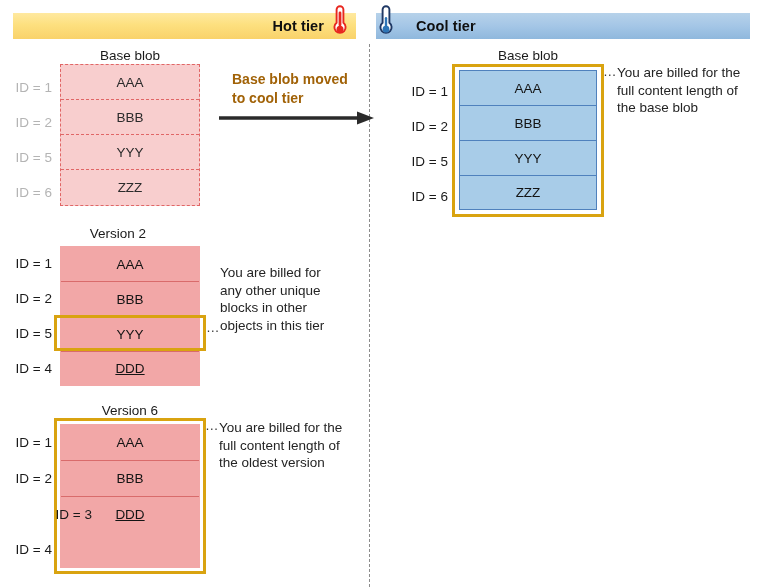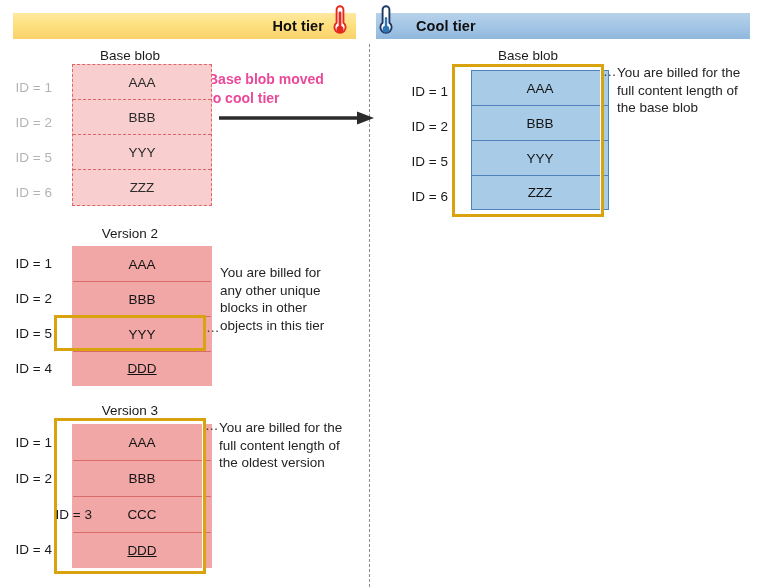--- a/index.html
+++ b/index.html
@@ -77,21 +77,20 @@
     position: absolute;
     font-size: 13.5px;
     color: #1a1a1a;
     white-space: nowrap;
     text-align: center;
   }
 
   .blob-table {
     position: absolute;
     box-sizing: border-box;
-    margin-left: 12px;
   }
   .blob-row {
     box-sizing: border-box;
     display: flex;
     align-items: center;
     justify-content: center;
     font-size: 13.5px;
     color: #141414;
   }
 
@@ -161,26 +160,26 @@
   .callout-dots {
     position: absolute;
     font-size: 13.5px;
     color: #3a3a3a;
     letter-spacing: 0.5px;
   }
 
   
   #transition-label {
     position: absolute;
-    left: 208px;
+    left: 232px;
     top: 70px;
     font-size: 14px;
     font-weight: bold;
     line-height: 18.5px;
-    color: #ec4899;
+    color: #a16207;
     white-space: pre-line;
   }
   #transition-arrow {
     position: absolute;
     left: 219px;
     top: 111px;
     width: 155px;
     height: 14px;
   }
 </style>
@@ -230,21 +229,21 @@
     <div class="blob-row" style="height:34px;">ZZZ</div>
   </div>
 
   <div class="id-label dim" style="left:0px; top:80px; width:52px;">ID = 1</div>
   <div class="id-label dim" style="left:0px; top:115px; width:52px;">ID = 2</div>
   <div class="id-label dim" style="left:0px; top:150px; width:52px;">ID = 5</div>
   <div class="id-label dim" style="left:0px; top:185px; width:52px;">ID = 6</div>
 </div>
 
 <div class="blob-group">
-  <div class="blob-title" style="left:60px; top:226px; width:140px;text-align:center;">Version 2</div>
+  <div class="blob-title" style="left:48px; top:226px; width:140px;text-align:center;">Version 2</div>
 
   <div class="blob-table tbl-version" style="left:60px; top:246px; width:140px; height:140px;">
     <div class="blob-row" style="height:35px;">AAA</div>
     <div class="blob-row" style="height:35px;">BBB</div>
     <div class="blob-row" style="height:35px;">YYY</div>
     <div class="blob-row" style="height:33px;">DDD</div>
   </div>
 
   <div class="gold-frame" style="left:54px; top:315px; width:152px; height:36px;"></div>
 
@@ -254,26 +253,25 @@
   <div class="id-label dark" style="left:0px; top:361px; width:52px;">ID = 4</div>
 
   <div class="callout-dots" style="left:206px; top:320px;">…</div>
   <div class="callout" style="left:220px; top:264px; width:135px; white-space:pre-line;">You are billed for
 any other unique
 blocks in other
 objects in this tier</div>
 </div>
 
 <div class="blob-group">
-  <div class="blob-title" style="left:60px; top:403px; width:140px;">Version 3</div>
+  <div class="blob-title" style="left:60px; top:403px; width:140px;">Version 6</div>
 
   <div class="blob-table tbl-version" style="left:60px; top:424px; width:140px; height:144px;">
     <div class="blob-row" style="height:36px;">AAA</div>
     <div class="blob-row" style="height:36px;">BBB</div>
-    <div class="blob-row" style="height:36px;">CCC</div>
     <div class="blob-row" style="height:34px;">DDD</div>
   </div>
 
   <div class="gold-frame" style="left:54px; top:418px; width:152px; height:156px;"></div>
   <div class="gold-frame-inner" style="left:57px; top:421px; width:146px; height:150px;"></div>
 
   <div class="id-label dark" style="left:0px; top:435px; width:52px;">ID = 1</div>
   <div class="id-label dark" style="left:0px; top:471px; width:52px;">ID = 2</div>
   <div class="id-label dark" style="left:0px; top:507px; width:52px;margin-left:40px;">ID = 3</div>
   <div class="id-label dark" style="left:0px; top:542px; width:52px;">ID = 4</div>

